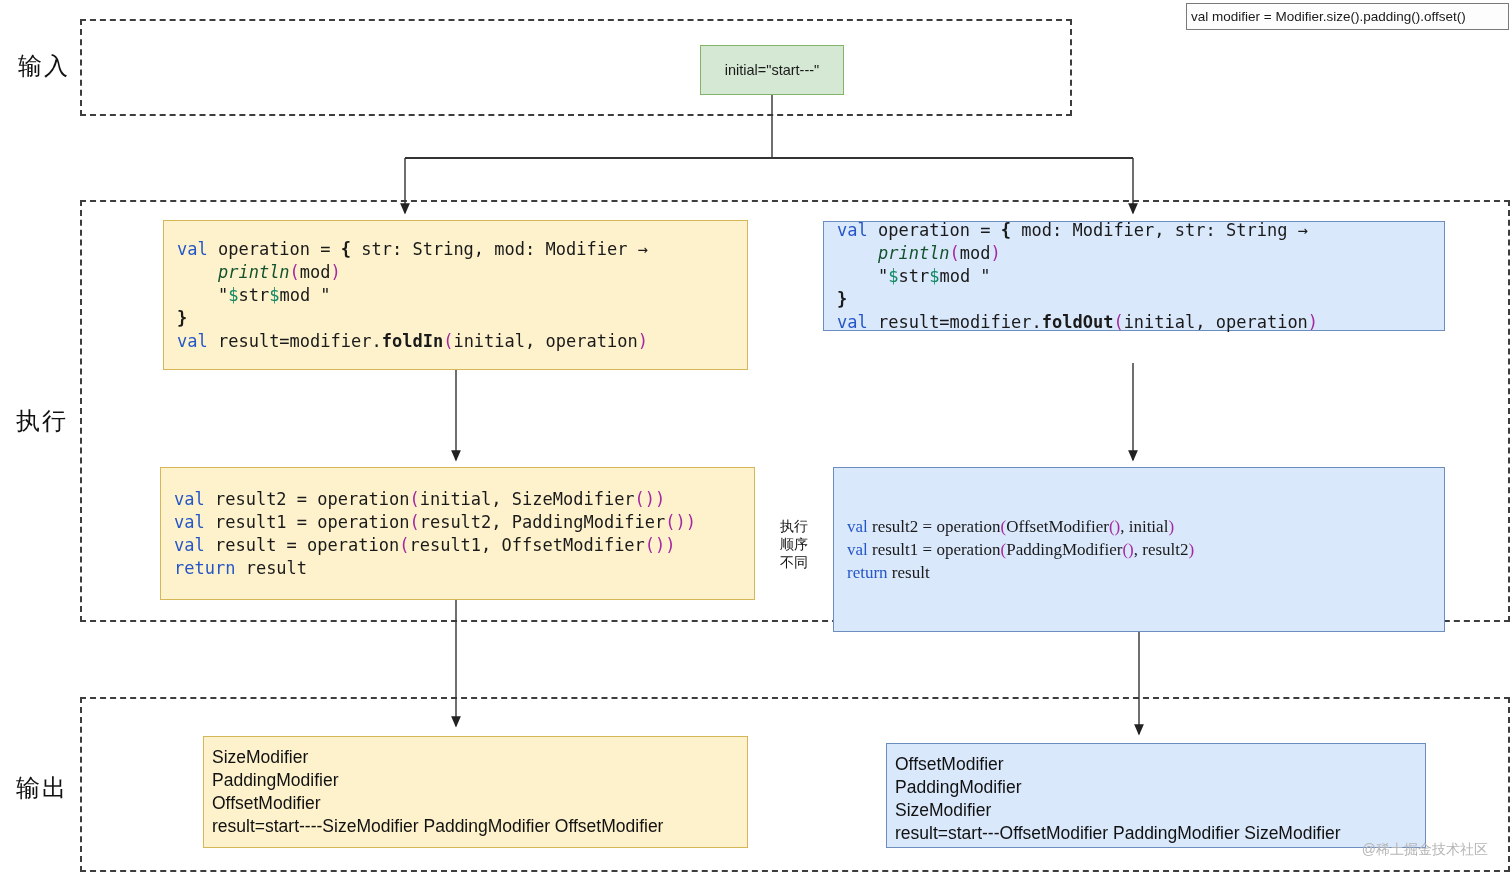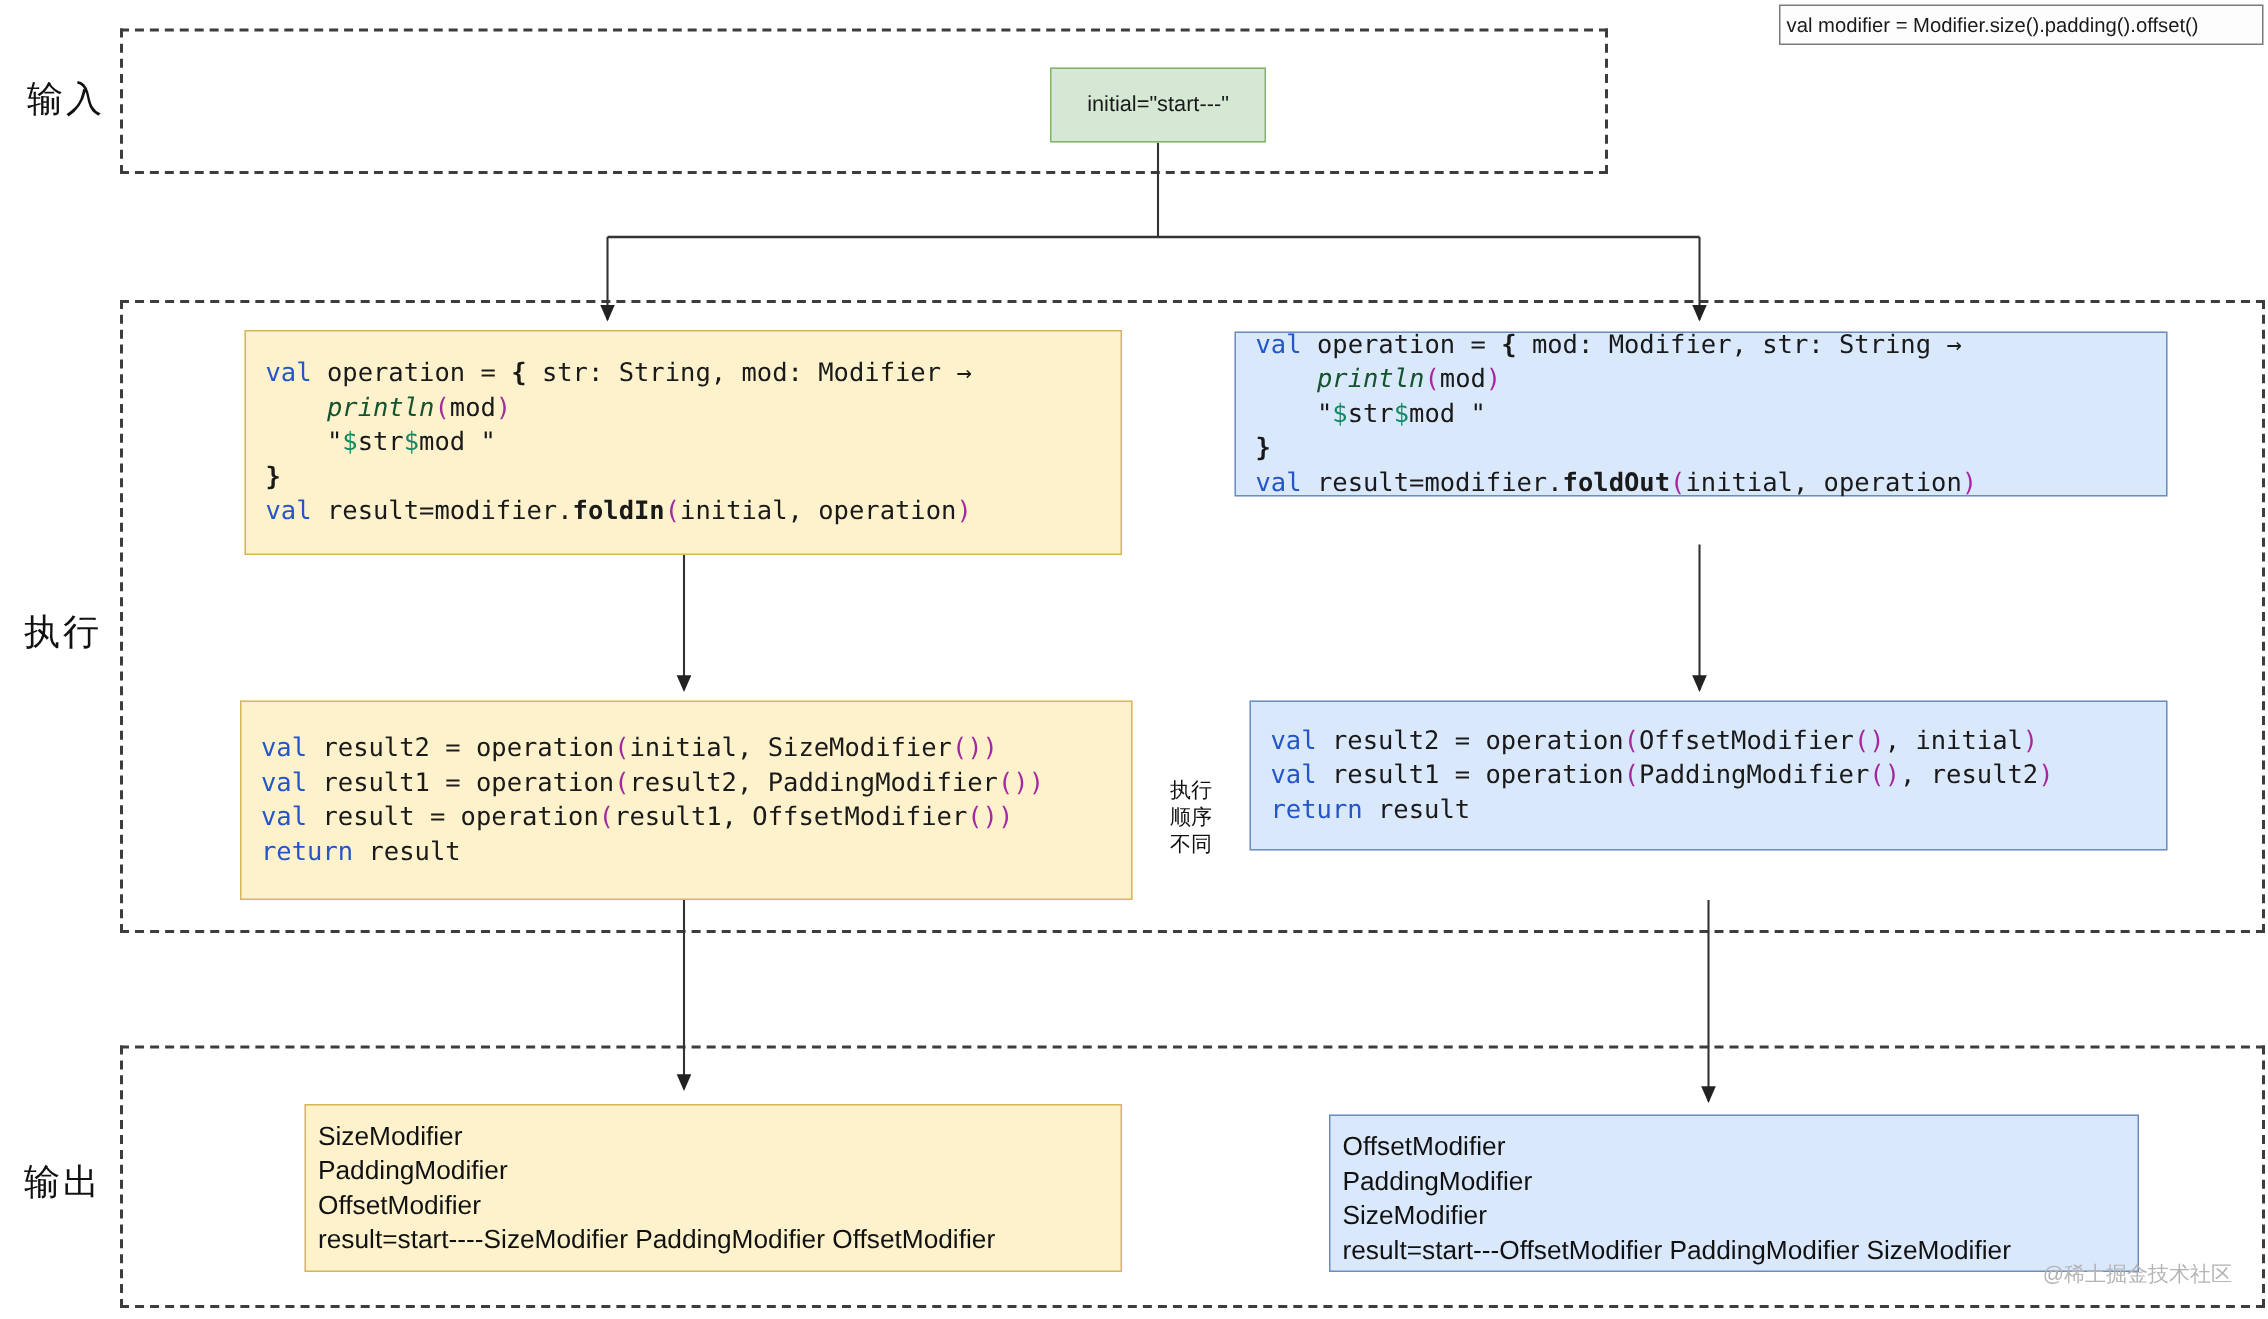--- a/index.html
+++ b/index.html
@@ -27,21 +27,21 @@
   .code-box { position:absolute; z-index:2; font-family:"DejaVu Sans Mono", monospace;
     font-size:17px; color:#1a1a1a; display:flex; flex-direction:column; justify-content:center;
     padding:16px 13px; }
   .code-box .code-line { white-space:pre; line-height:23px; }
   .yellow { background:#fdf2cc; border:1px solid #d6b656; }
   .blue   { background:#dae8fc; border:1px solid #6c8ebf; }
 
   #foldin-code1  { left:163px; top:220px; width:585px; height:150px; }
   #foldout-code1 { left:823px; top:221px; width:622px; height:110px; }
   #foldin-code2  { left:160px; top:467px; width:595px; height:133px; }
-  #foldout-code2 { left:833px; top:467px; width:612px; height:100px; }
+  #foldout-code2 { left:833px; top:467px; width:612px; height:165px;font-family:Liberation Serif, serif; }
 
   .kw { color:#2456c7; }
   .fn { color:#14532d; font-style:italic; }
   .pr { color:#a428a0; }
   .tv { color:#138a64; }
   .b  { font-weight:bold; }
 
   .output-box { position:absolute; z-index:2; font-size:17.5px; color:#111;
     padding:9px 8px; line-height:23px; }
   #foldin-output  { left:203px; top:736px; width:545px; height:112px; }

